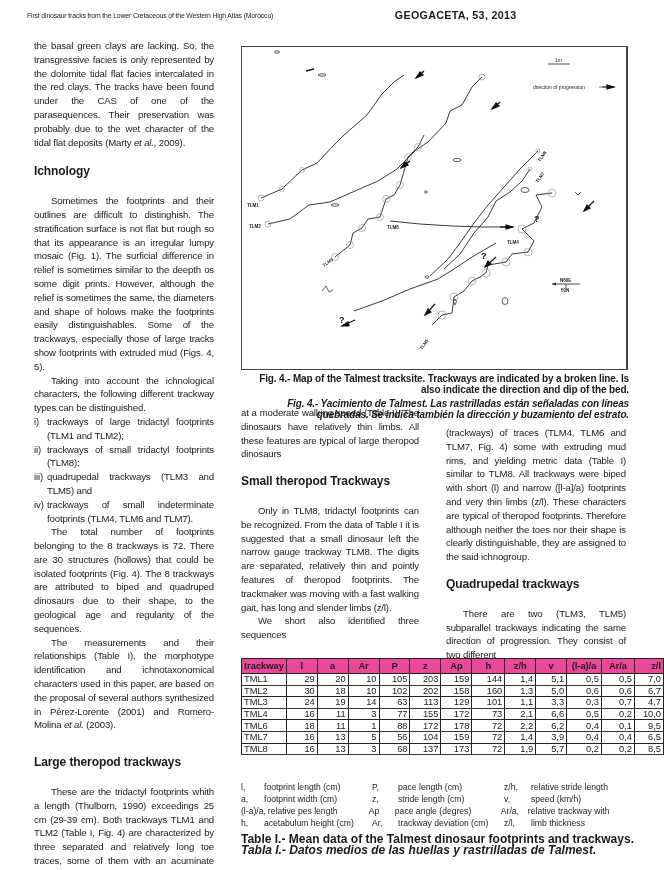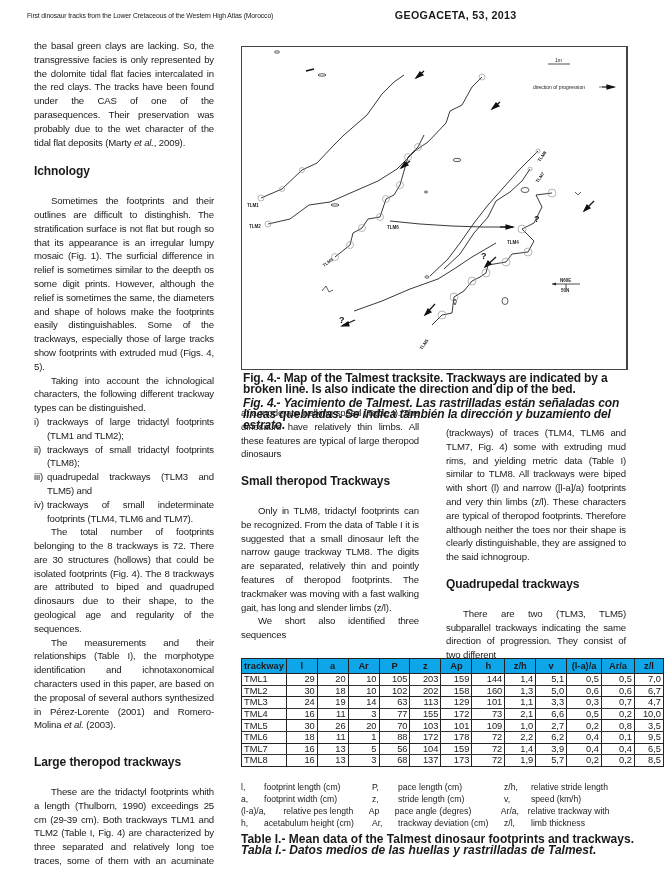--- a/index.html
+++ b/index.html
@@ -16,27 +16,27 @@
   .col-left { left: 34px; top: 39px; width: 180px; }
   .col-mid { left: 241px; top: 406px; width: 178px; }
   .col-right { left: 446px; top: 426px; width: 180px; }
   .list-item { display: flex; text-align: justify; }
   .list-item .lnum { width: 13px; flex: none; }
   .list-item .ltext { flex: 1; }
   em { font-style: italic; }
 
   .figure { position: absolute; left: 241px; top: 46px; width: 384px; height: 322px; border: 1.3px solid #444; border-right-width: 2px; background: #fff; }
   .figure svg { position: absolute; left: 0; top: 0; }
-  .fig-cap { position: absolute; left: 243px; width: 386px; font-size: 12px; line-height: 11px; letter-spacing: -0.15px; }
+  .fig-cap { position: absolute; left: 243px; width: 386px; font-size: 10px; line-height: 11px; letter-spacing: -0.15px; text-align: right; }
   .fig-cap-en { top: 373px; font-weight: bold; }
   .fig-cap-es { top: 398px; font-weight: bold; font-style: italic; }
 
   table.data { position: absolute; left: 241px; top: 658px; border-collapse: collapse; font-size: 9.3px; }
   table.data th, table.data td { border: 1px solid #222; padding: 0 2px; height: 10.6px; line-height: 10px; text-align: right; }
-  table.data th { background: #0ea5e9; font-weight: bold; text-align: center; height: 14px; }
+  table.data th { background: #ec4899; font-weight: bold; text-align: center; height: 14px; }
   table.data td:first-child { text-align: left; }
   table.data tr:nth-child(odd) td { border-bottom-color: #333; }
 
   .legend { position: absolute; left: 241px; top: 781px; width: 390px; font-size: 8.6px; line-height: 12px; }
   .legend .row { display: flex; }
   .legend .sym { width: 23px; }
   .legend .desc { width: 108px; }
   .legend .sym2 { width: 26px; }
   .legend .desc2 { width: 106px; }
   .legend .sym3 { width: 27px; }
@@ -216,21 +216,21 @@
         <th style="width: 26px;">a</th>
         <th style="width: 26px;">Ar</th>
         <th style="width: 26px;">P</th>
         <th style="width: 26px;">z</th>
         <th style="width: 26px;">Ap</th>
         <th style="width: 28px;">h</th>
         <th style="width: 26px;">z/h</th>
         <th style="width: 26px;">v</th>
         <th style="width: 30px;">(l-a)/a</th>
         <th style="width: 28px;">Ar/a</th>
-        <th style="width: 24px;">z/l</th>
+        <th style="width: 24px; text-align: right;">z/l</th>
       </tr>
   </thead>
   <tbody id="tbody">
       <tr>
         <td>TML1</td>
         <td>29</td>
         <td>20</td>
         <td>10</td>
         <td>105</td>
         <td>203</td>
@@ -281,35 +281,20 @@
         <td>155</td>
         <td>172</td>
         <td>73</td>
         <td>2,1</td>
         <td>6,6</td>
         <td>0,5</td>
         <td>0,2</td>
         <td>10,0</td>
       </tr>
       <tr>
-        <td>TML5</td>
-        <td>30</td>
-        <td>26</td>
-        <td>20</td>
-        <td>70</td>
-        <td>103</td>
-        <td>101</td>
-        <td>109</td>
-        <td>1,0</td>
-        <td>2,7</td>
-        <td>0,2</td>
-        <td>0,8</td>
-        <td>3,5</td>
-      </tr>
-      <tr>
         <td>TML6</td>
         <td>18</td>
         <td>11</td>
         <td>1</td>
         <td>88</td>
         <td>172</td>
         <td>178</td>
         <td>72</td>
         <td>2,2</td>
         <td>6,2</td>
@@ -362,21 +347,21 @@
     <div class="row">
       <span class="sym">a,</span>
       <span class="desc">footprint width (cm)</span>
       <span class="sym2">z,</span>
       <span class="desc2">stride length (cm)</span>
       <span class="sym3">v,</span>
       <span class="desc3">speed (km/h)</span>
     </div>
     <div class="row">
       <span class="sym" style="width: auto; margin-right: 2px;">(l-a)/a,</span>
-      <span class="desc" style="width: 101px; text-align: center;">relative pes length</span>
+      <span class="desc" style="width: 101px;">relative pes length</span>
       <span class="sym2">Ap</span>
       <span class="desc2">pace angle (degres)</span>
       <span class="sym3">Ar/a,</span>
       <span class="desc3">relative trackway with</span>
     </div>
     <div class="row">
       <span class="sym">h,</span>
       <span class="desc">acetabulum height (cm)</span>
       <span class="sym2">Ar,</span>
       <span class="desc2">trackway deviation (cm)</span>

